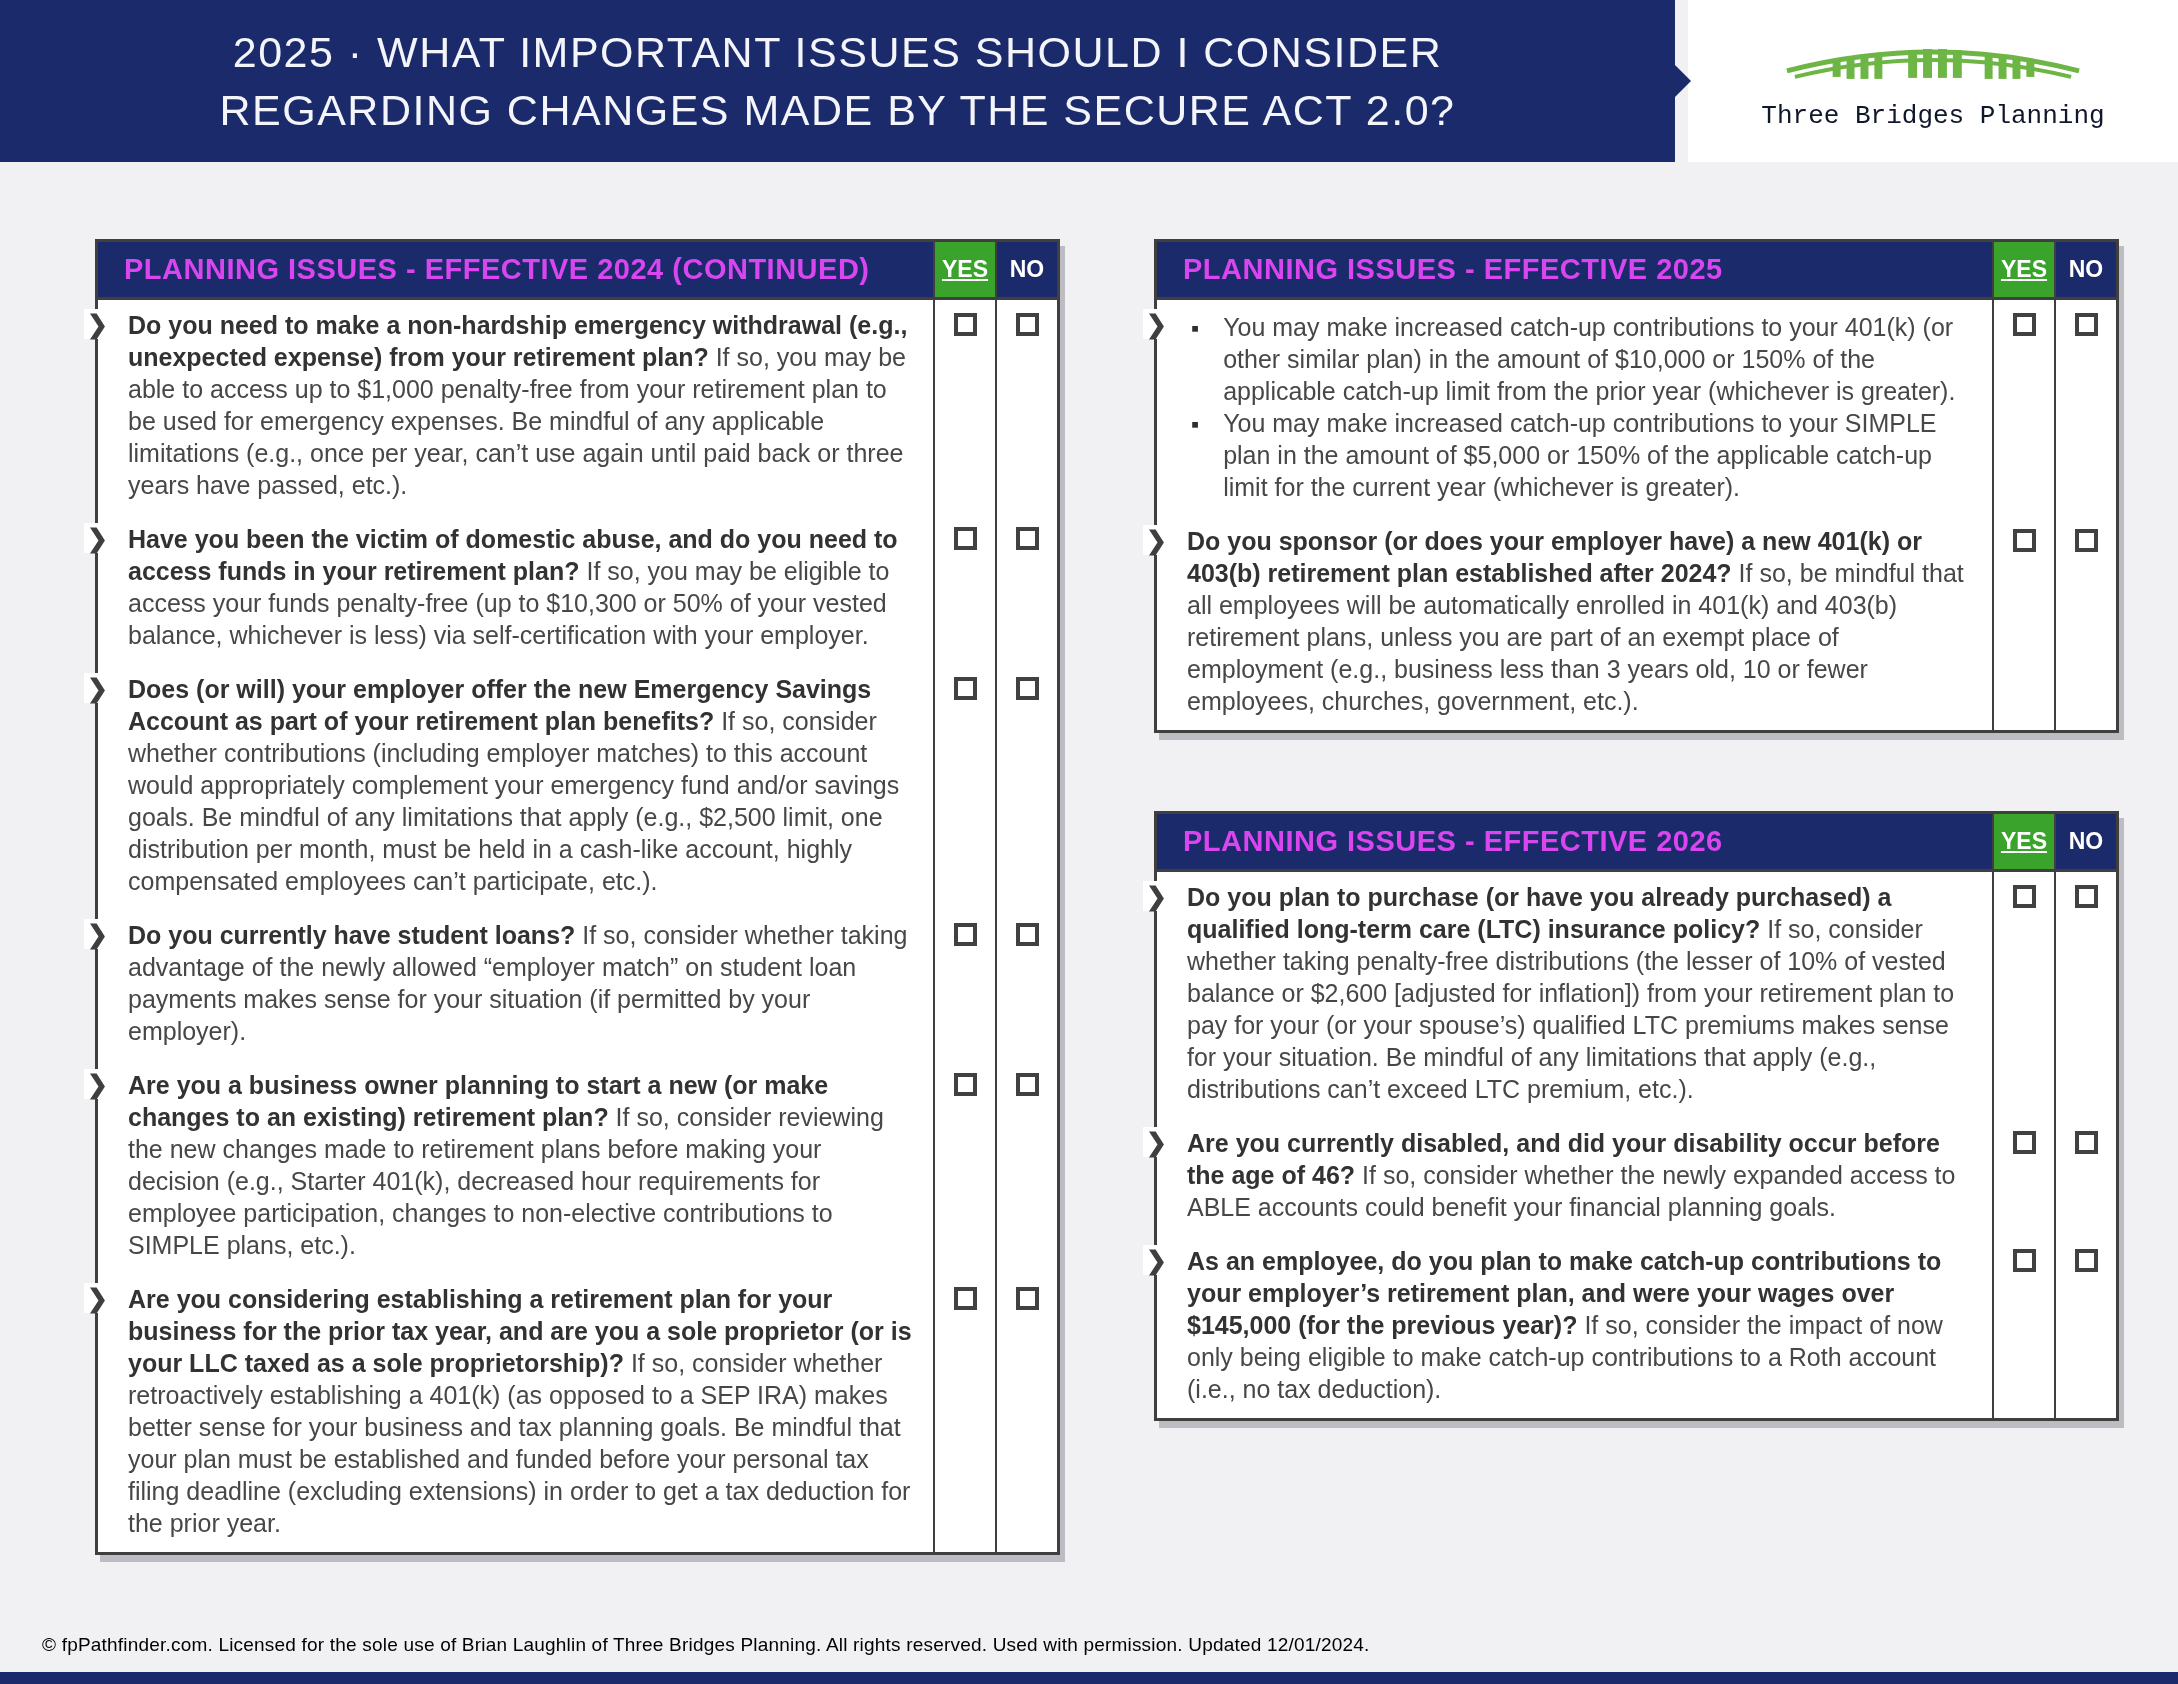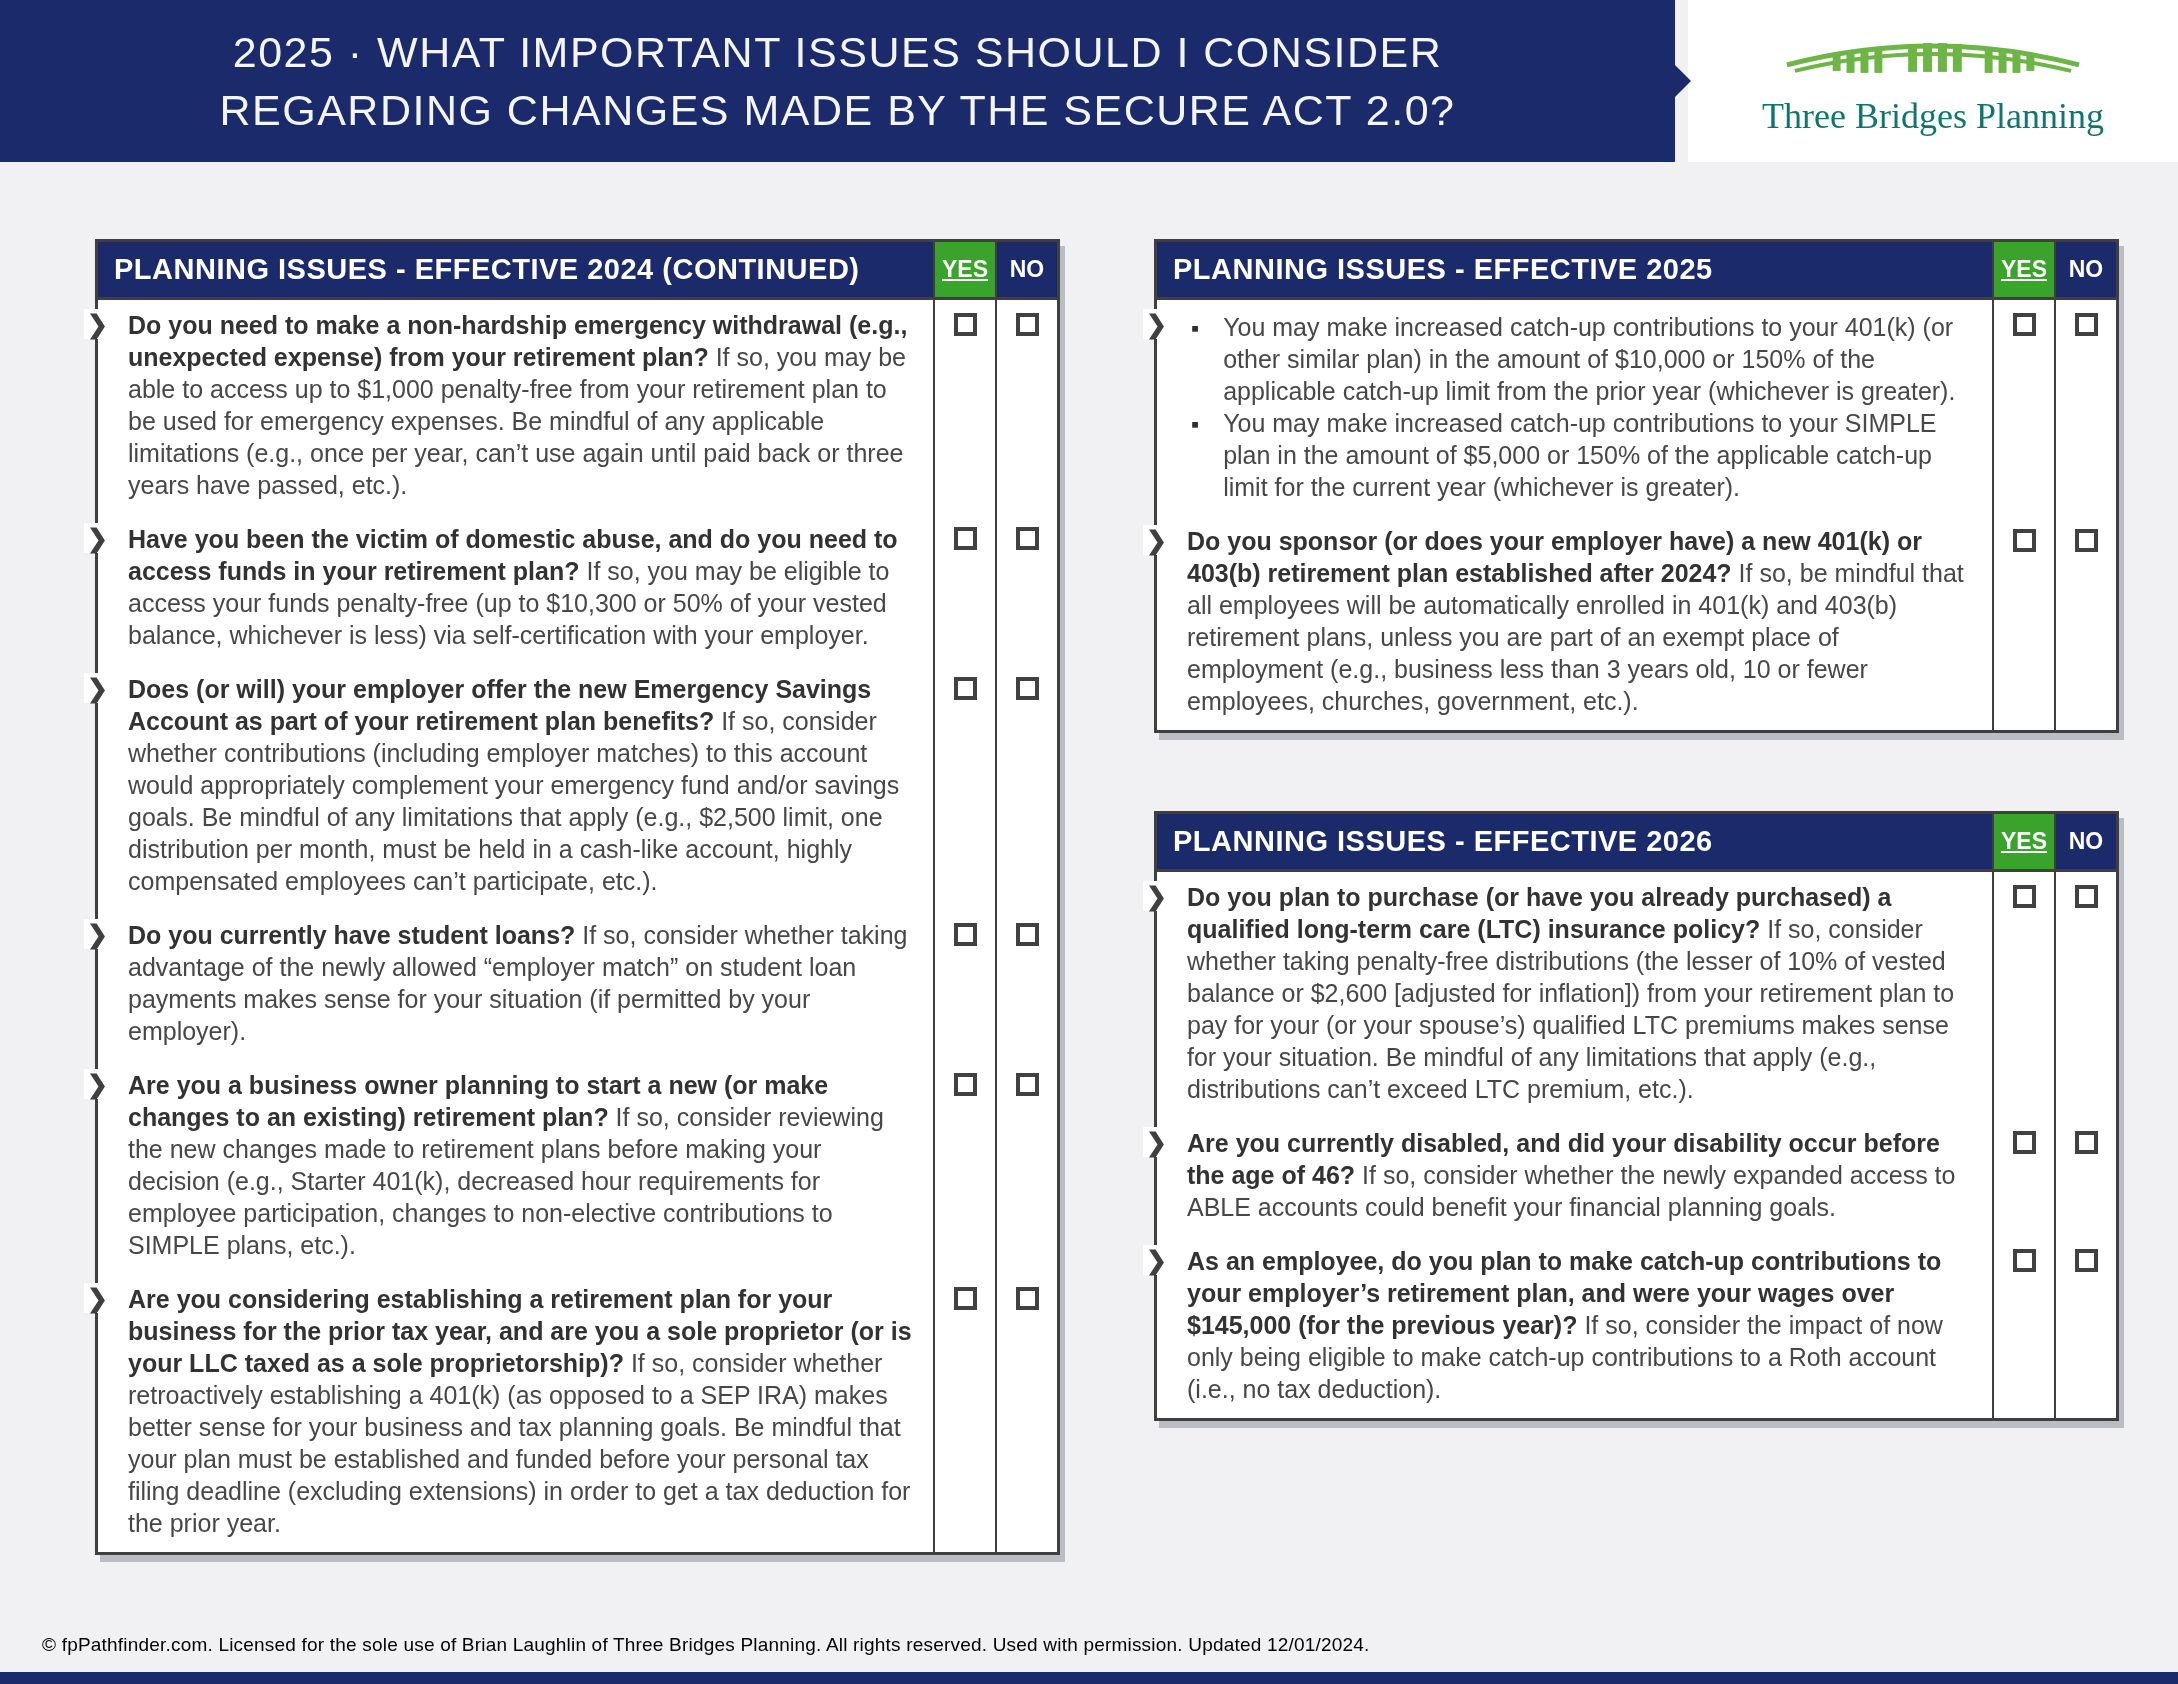--- a/index.html
+++ b/index.html
@@ -24,36 +24,36 @@
   .header-arrow {
     position: absolute; right: -16px; top: 50%; margin-top: -16px;
     width: 0; height: 0;
     border-top: 16px solid transparent; border-bottom: 16px solid transparent;
     border-left: 16px solid #1b2a6a;
   }
   .logo-box {
     width: 490px; background: #ffffff;
     display: flex; flex-direction: column; align-items: center; justify-content: center; gap: 8px;
   }
-  .logo-text { font-family: Liberation Serif, serif; color: #0f766e; font-size: 36px; }
+  .logo-text { font-family: Liberation Mono, monospace; color: #0f172a; font-size: 26px; }
 
   
   .col { position: absolute; top: 239px; width: 965px; display: flex; flex-direction: column; }
   .col-left  { left: 95px; }
   .col-right { left: 1154px; gap: 78px; }
 
   
   .table {
     background: #fff; border: 3px solid #3f3f3f;
     box-shadow: 5px 7px 0 rgba(100,105,115,0.38);
   }
   .t-head { display: flex; background: #1b2a6a; border-bottom: 3px solid #3f3f3f; min-height: 58px; }
   .t-title {
-    flex: 1; color: #ffffff; font-weight: 700; font-size: 29px; letter-spacing: 0.5px;
-    font-stretch: condensed; display: flex; align-items: center; padding: 8px 16px 8px 16px;
+    flex: 1; color: #d946ef; font-weight: 700; font-size: 29px; letter-spacing: 0.5px;
+    font-stretch: condensed; display: flex; align-items: center; padding: 8px 16px 8px 26px;
   }
   .h-cell {
     width: 62px; border-left: 2px solid #3f3f3f; color: #fff;
     display: flex; align-items: center; justify-content: center;
     font-size: 23px; font-weight: 700; font-stretch: condensed;
   }
   .h-yes { background: #3aa32c; text-decoration: underline; }
   .h-no  { background: #1b2a6a; }
 
   .q-row { display: flex; position: relative; }

